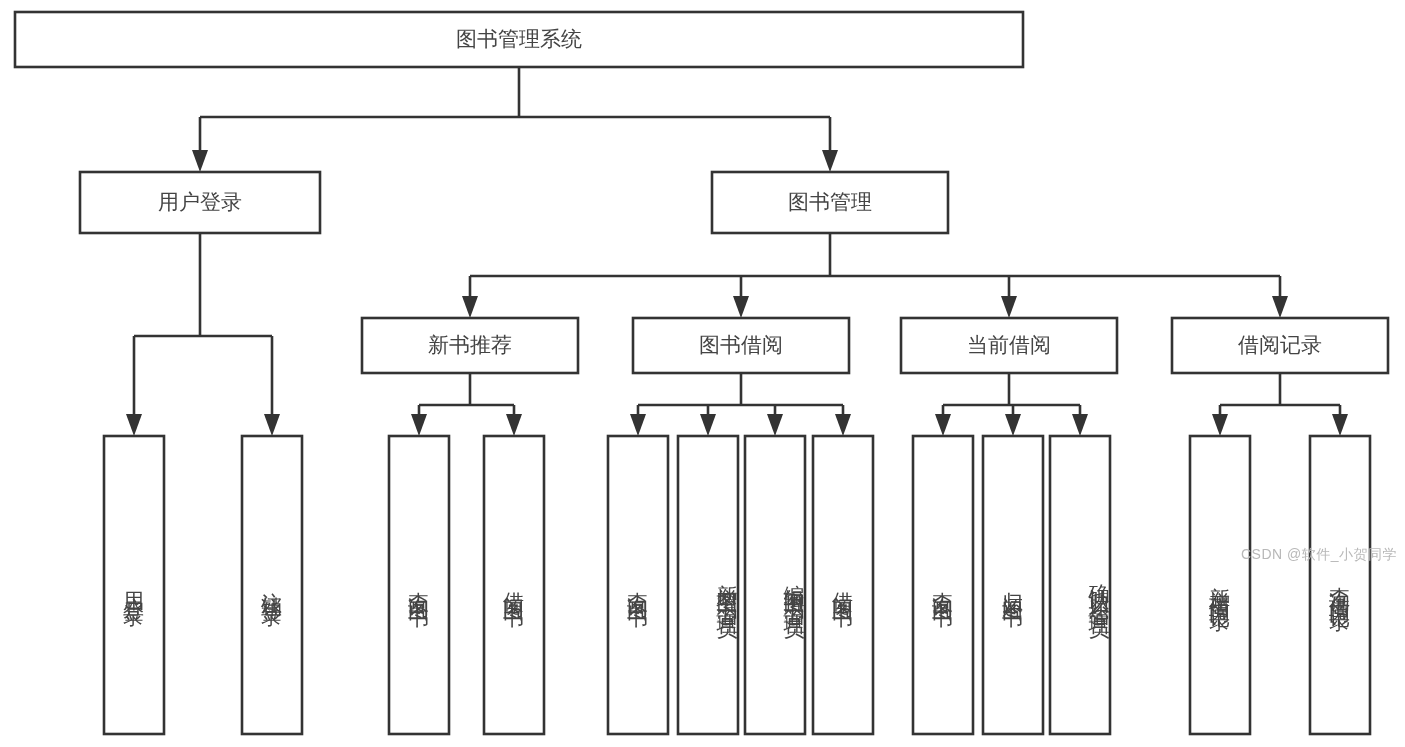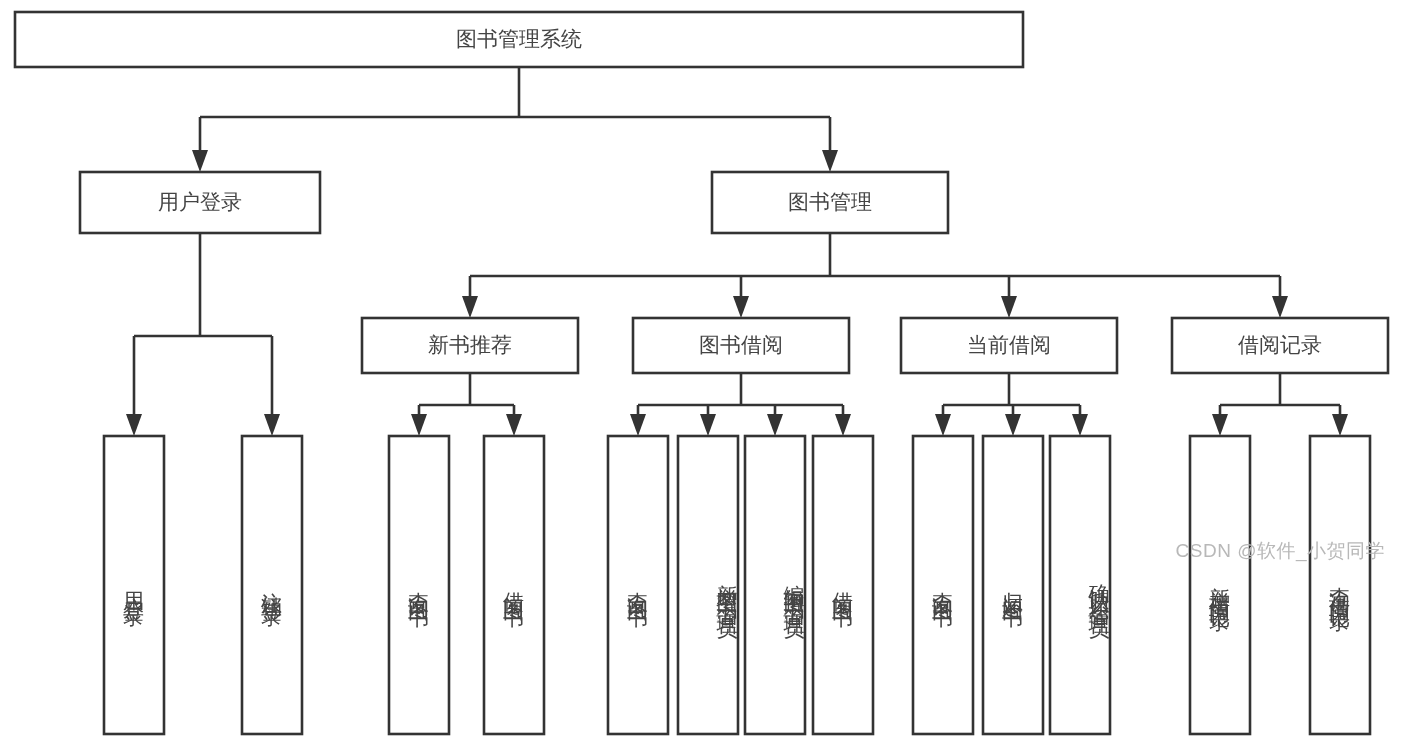--- a/index.html
+++ b/index.html
@@ -65,24 +65,24 @@
     pointer-events: none;
     white-space: nowrap;
   }
   .leaf-label-wrap.align-top {
     align-items: flex-start;
     padding-top: 8px;
     box-sizing: border-box;
   }
   #watermark {
     position: absolute;
-    right: 20px;
+    right: 8px;
     bottom: 8px;
     font-family: "Liberation Sans", "DejaVu Sans", sans-serif;
-    font-size: 19px;
+    font-size: 14px;
     color: #b8b8b8;
     letter-spacing: 0.5px;
     white-space: nowrap;
   }
 </style>
 </head>
 <body>
 
 <div id="diagram-root">
 

